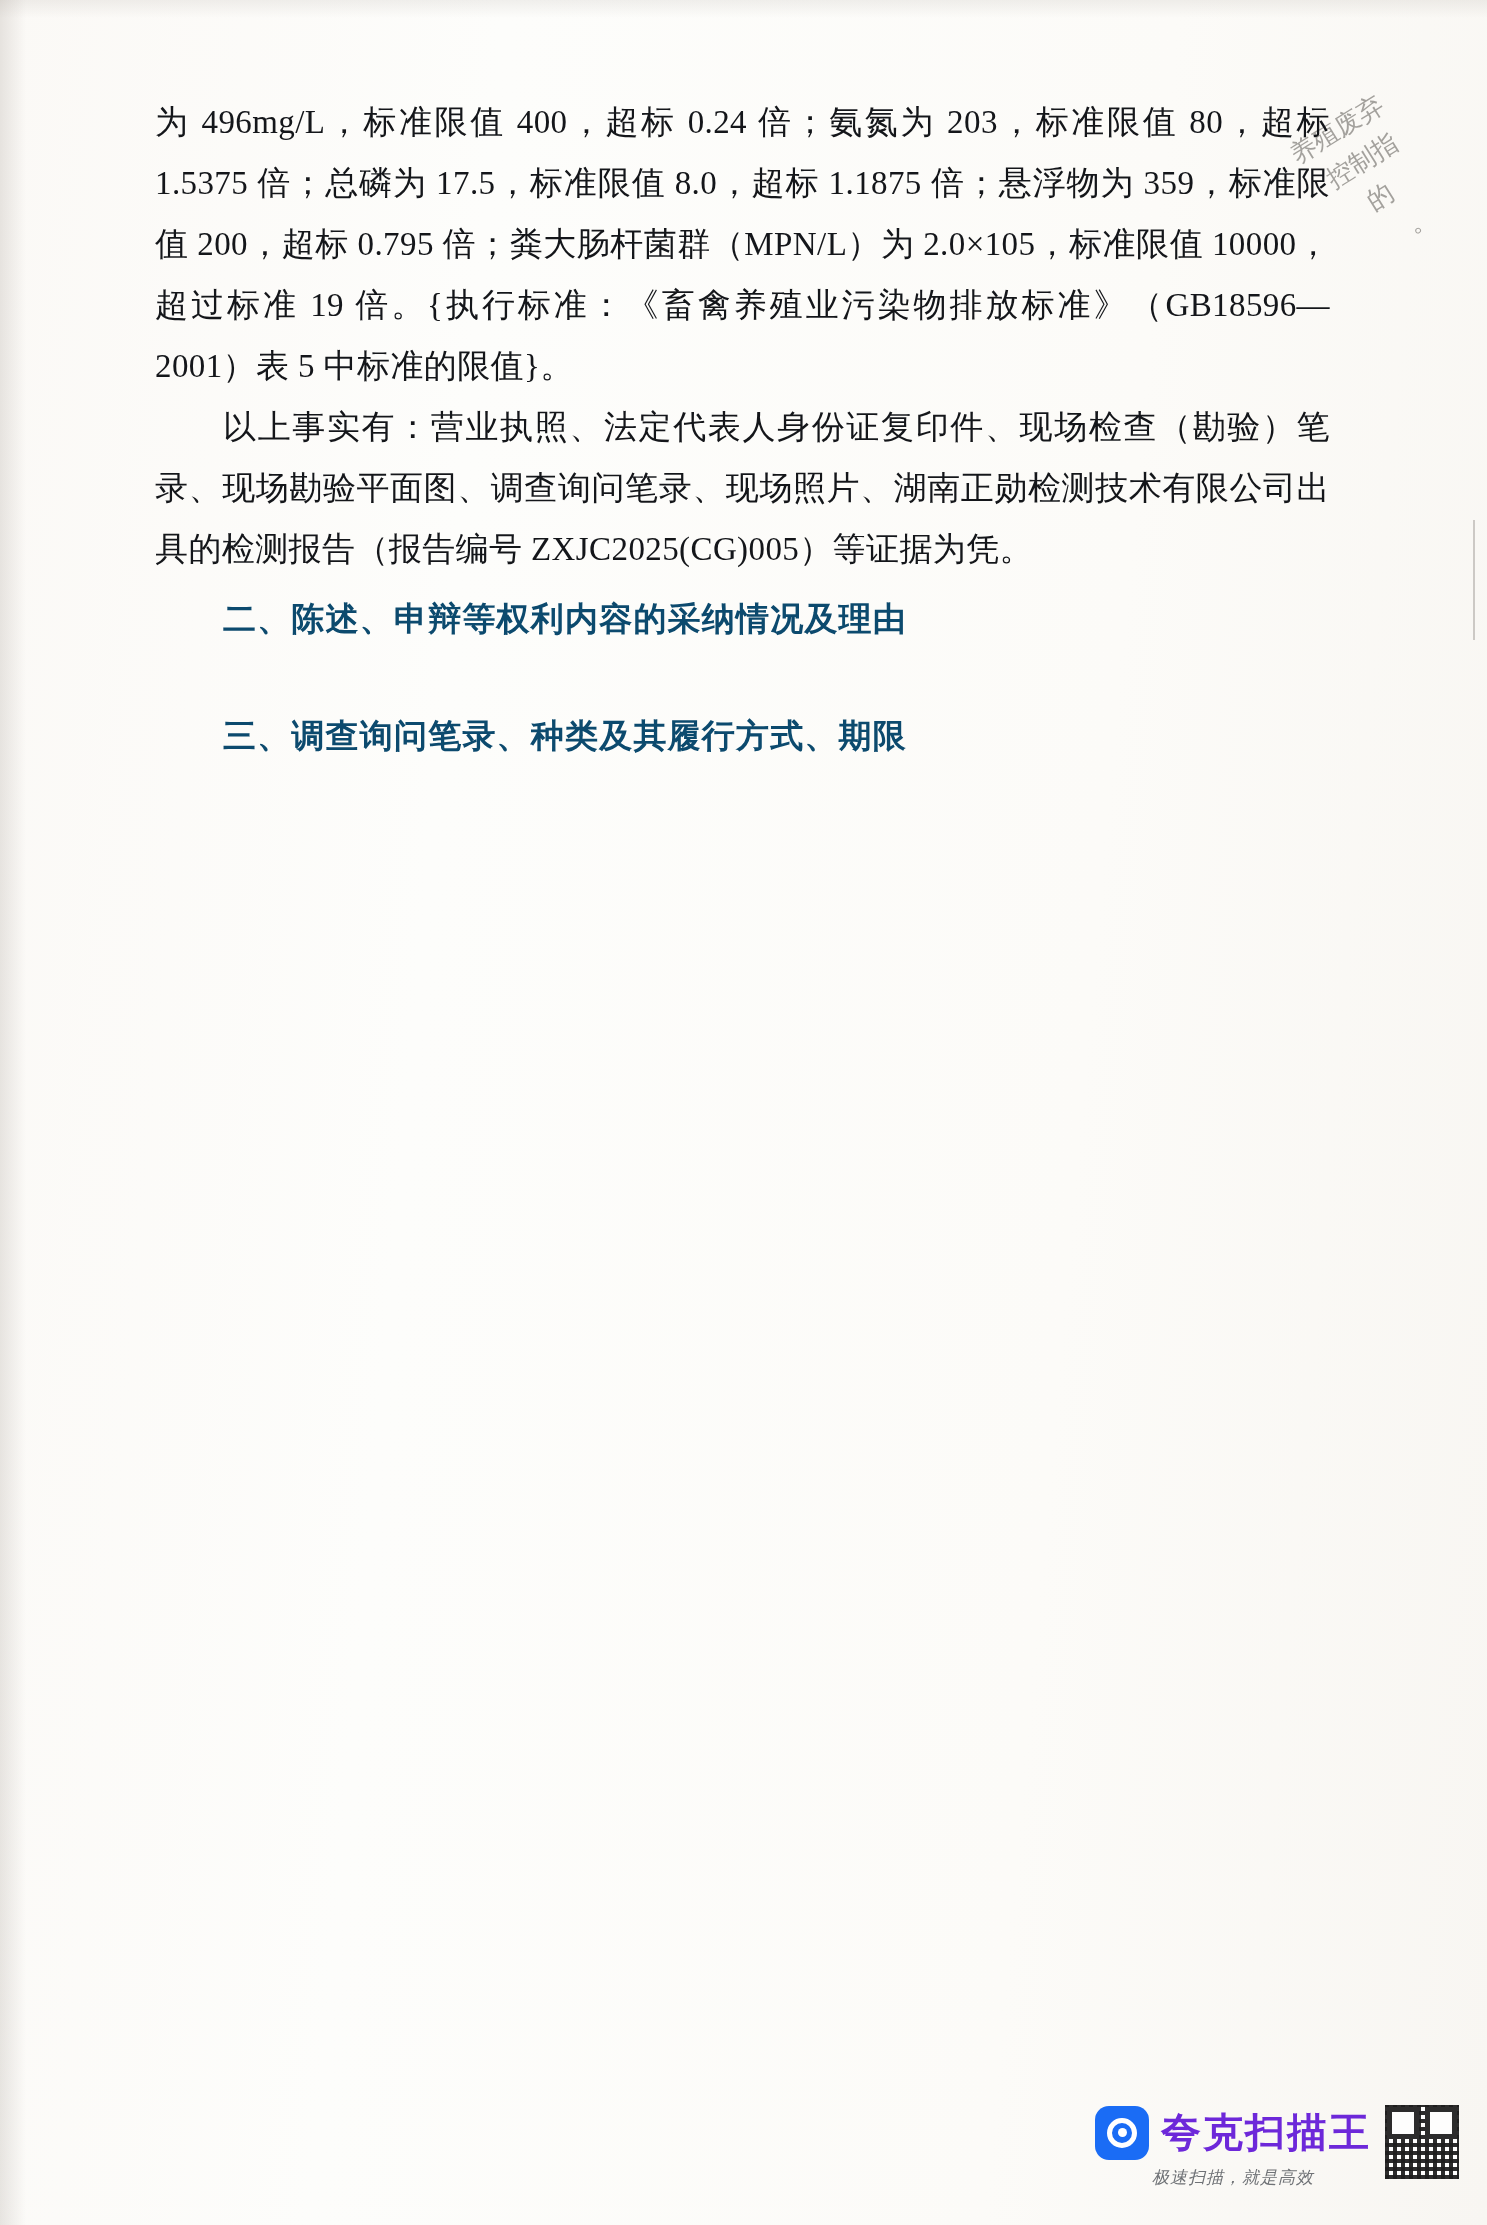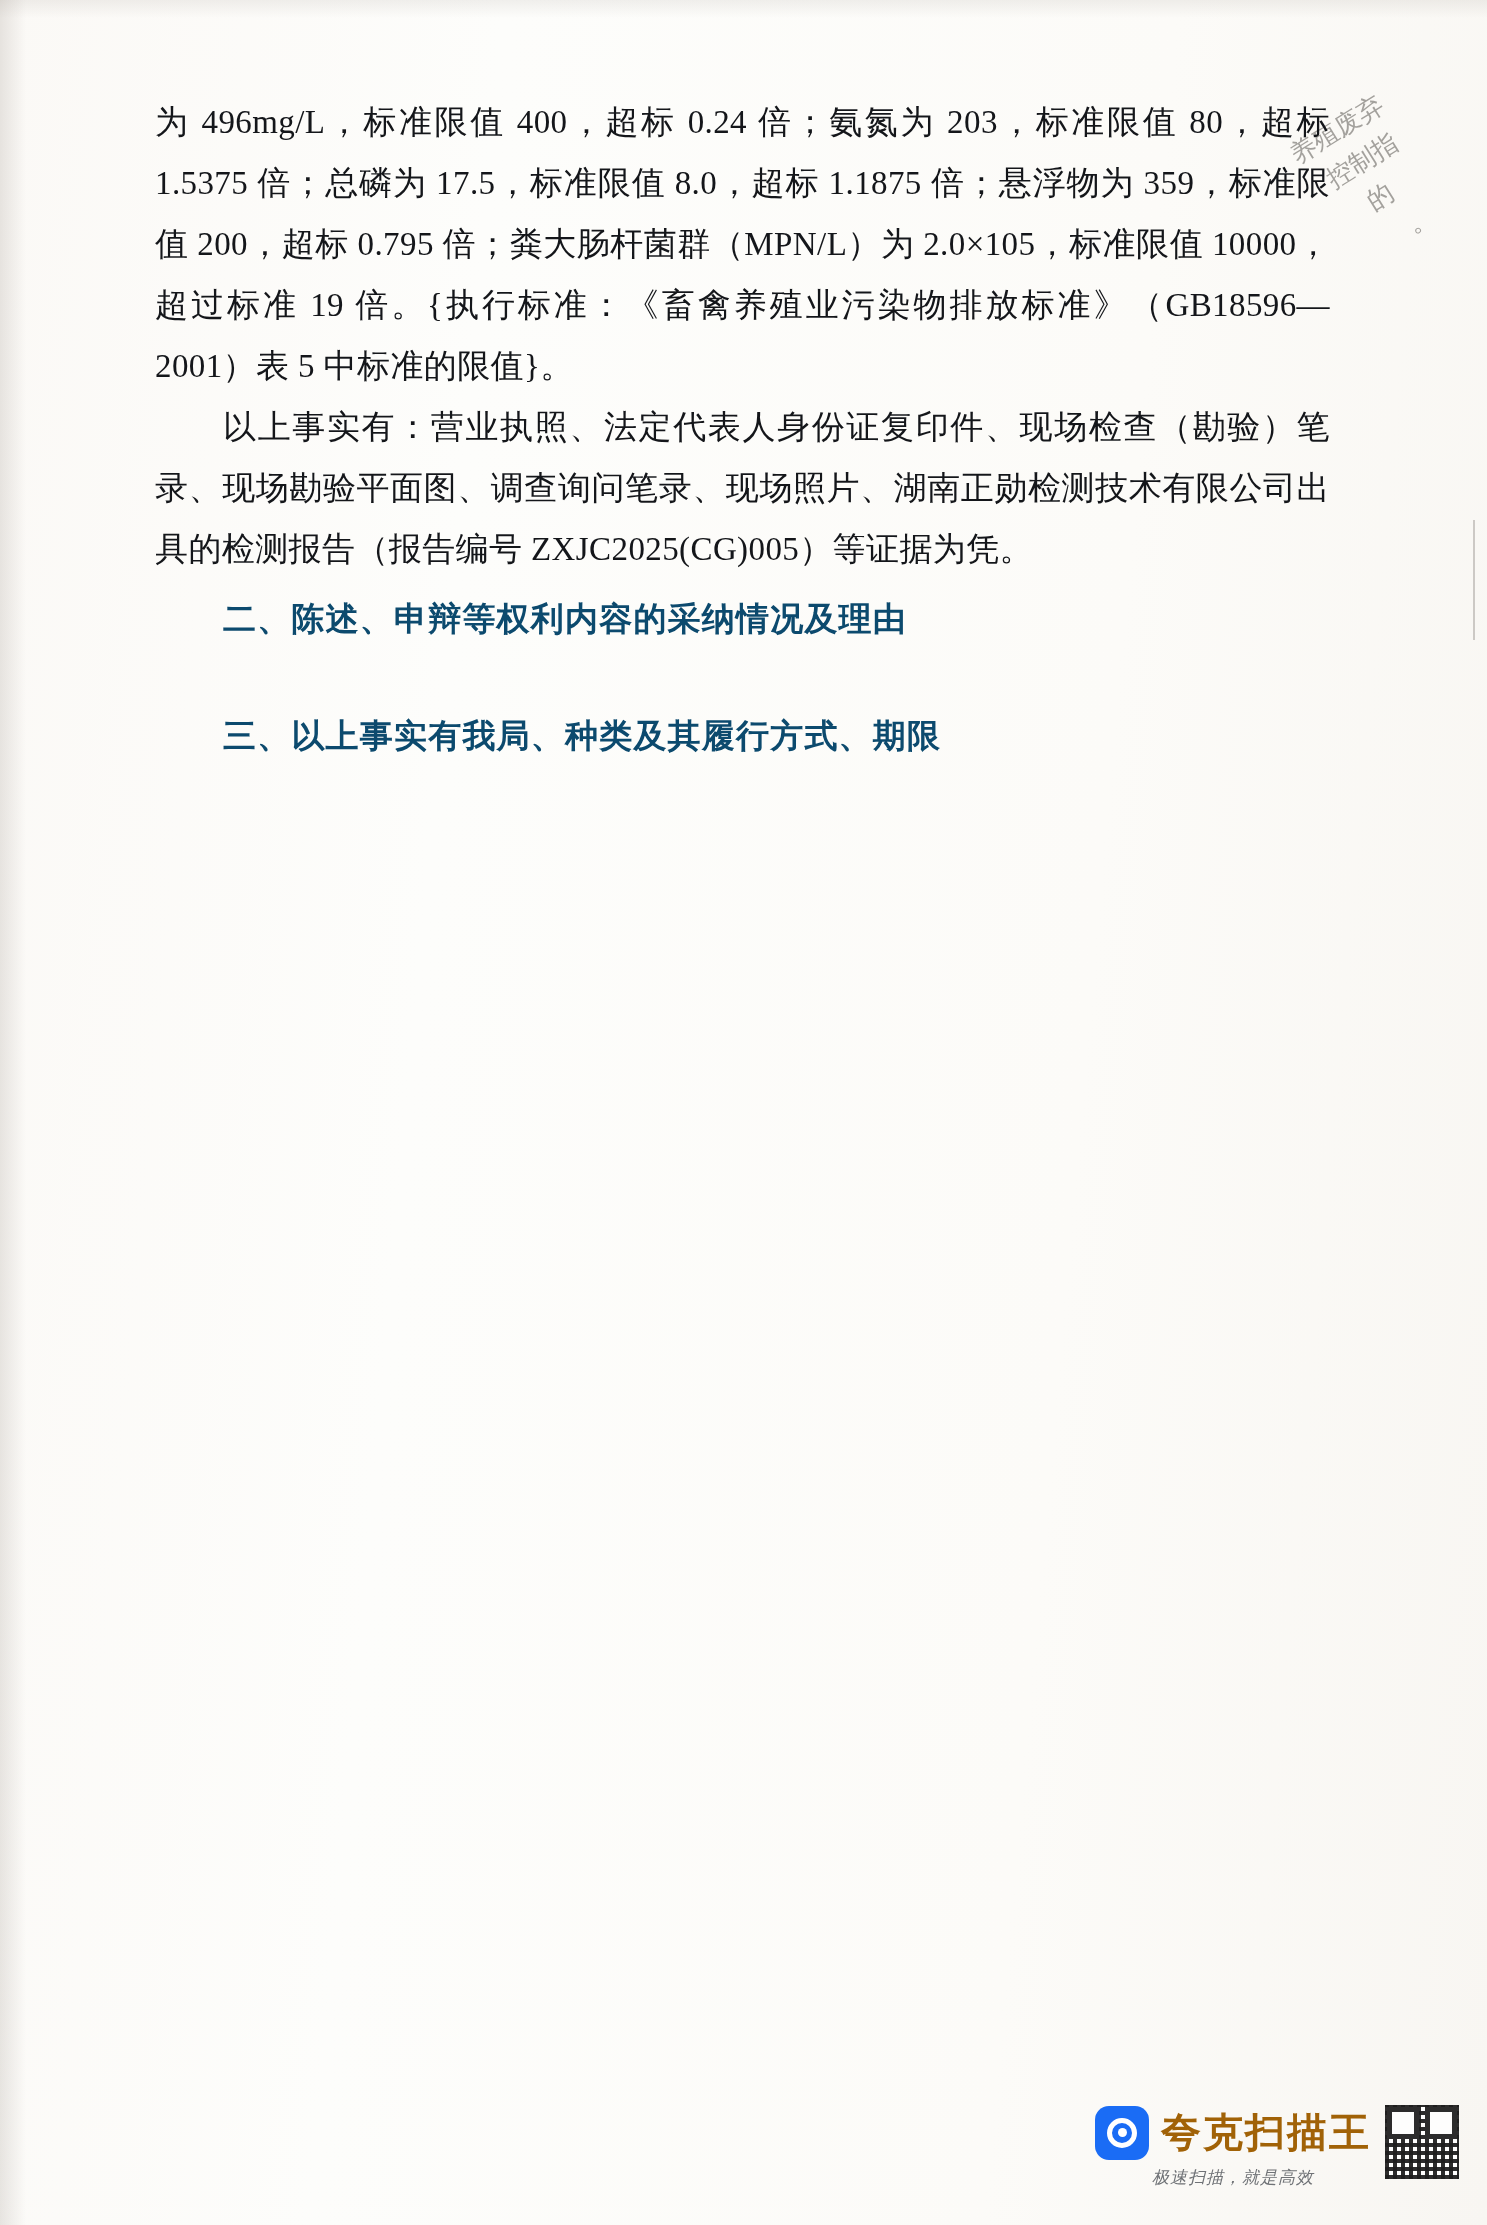--- a/index.html
+++ b/index.html
@@ -135,21 +135,21 @@
     display: flex; align-items: center; justify-content: center;
     box-sizing: border-box;
   }
   .wm-logo .dot {
     width: 9px; height: 9px; border-radius: 50%;
     background: #ffffff;
   }
   .wm-title {
     font-size: 40px;
     font-weight: bold;
-    color: #a16207;
+    color: #6d28d9;
     letter-spacing: 2px;
     font-family: "Liberation Sans", "DejaVu Sans", sans-serif;
   }
   .wm-sub {
     margin-top: 6px;
     font-size: 17px;
     color: #6f7276;
     letter-spacing: 1px;
     font-family: "Liberation Sans", "DejaVu Sans", sans-serif;
     font-style: italic;
@@ -197,21 +197,21 @@
 
     <p class="body-text indent">以上事实有：营业执照、法定代表人身份证复印件、现场检查（勘验）笔录、现场勘验平面图、调查询问笔录、现场照片、湖南正勋检测技术有限公司出具的检测报告（报告编号 ZXJC2025(CG)005）等证据为凭。</p>
 
     <div class="gap-sm"></div>
     <h2 class="heading">二、陈述、申辩等权利内容的采纳情况及理由</h2>
 
 
 
 
     <div class="gap-lg"></div>
-    <h2 class="heading">三、以上事实有我局、种类及其履行方式、期限</h2>
+    <h2 class="heading">三、调查询问笔录、种类及其履行方式、期限</h2>
   </div>
 
   <div class="watermark">
     <div class="wm-left">
       <div class="wm-row">
         <div class="wm-logo">
           <div class="ring">
               <div class="dot"></div>
             </div>
         </div>

